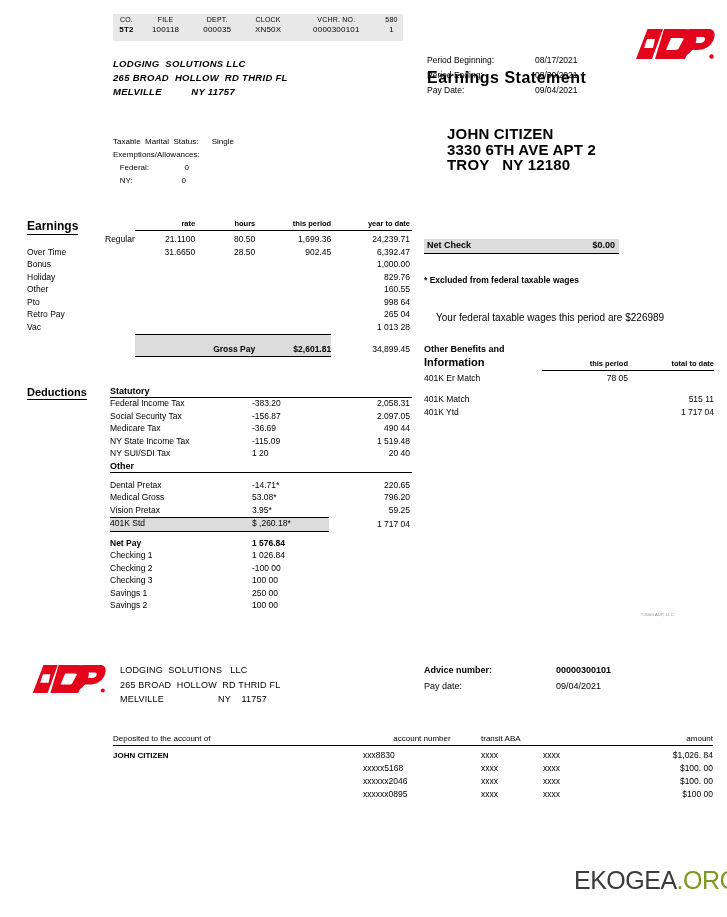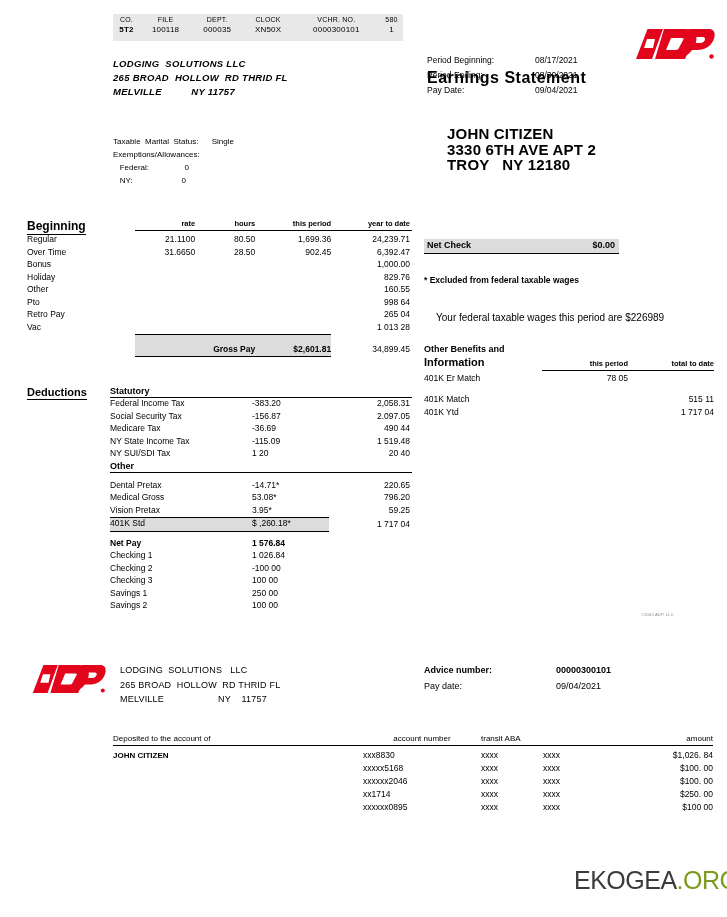--- a/index.html
+++ b/index.html
@@ -128,21 +128,21 @@
   .etbl .c-ytd { width: 81px; text-align: right; padding-right: 2px; }
   .etbl thead td {
     font-size: 7.5px; font-weight: bold;
     padding-bottom: 2px;
   }
   .etbl thead td.c-rate,
   .etbl thead td.c-hours,
   .etbl thead td.c-this { border-bottom: 1.2px solid #000; }
   .etbl thead td.c-ytd { border-bottom: 1.2px solid #000; }
   .etbl thead td.c-desc { border-bottom: none; }
-  .etbl tbody tr:first-child td { padding-top: 3px; }
+  .etbl tbody tr:first-child td { padding-top: 3px; text-align: right; }
 
   .row-gross td { padding-top: 9px; }
   .row-gross .shade {
     background: #dcdcdc;
     font-weight: bold;
     border-top: 1.4px solid #000;
     border-bottom: 1.4px solid #000;
   }
 
   
@@ -343,21 +343,21 @@
         <path d="M56 3 L76 3 C82 3 83 9 80 15 C77 21 71 24 64 24 L56 24 L52 33 L40 33 Z M62 11 L60 17 L67 17 C70 17 72 15 72 13 C72 11.6 71 11 69 11 Z"></path>
         <circle cx="78.5" cy="30.5" r="2.2"></circle>
       </g>
     </svg>
   </div>
 
   <div class="employee"><span>JOHN CITIZEN</span>
 <span>3330 6TH AVE APT 2</span>
 <span>TROY   NY 12180</span></div>
 
-  <div class="sec-earnings">Beginning</div>
+  <div class="sec-earnings">Earnings</div>
 
   <table class="etbl">
     <thead>
       <tr>
         <td class="c-desc"></td>
         <td class="c-rate">rate</td>
         <td class="c-hours">hours</td>
         <td class="c-this">this  period</td>
         <td class="c-ytd">year  to  date</td>
       </tr>
@@ -620,27 +620,20 @@
       </tr>
       <tr>
         <td class="c-name"></td>
         <td class="c-acct">xxxxxx2046</td>
         <td class="c-transit">xxxx</td>
         <td class="c-aba">xxxx</td>
         <td class="c-amt">$100. 00</td>
       </tr>
       <tr>
         <td class="c-name"></td>
-        <td class="c-acct">xx1714</td>
-        <td class="c-transit">xxxx</td>
-        <td class="c-aba">xxxx</td>
-        <td class="c-amt">$250. 00</td>
-      </tr>
-      <tr>
-        <td class="c-name"></td>
         <td class="c-acct">xxxxxx0895</td>
         <td class="c-transit">xxxx</td>
         <td class="c-aba">xxxx</td>
         <td class="c-amt">$100  00</td>
       </tr>
     </tbody>
   </table>
 
   <div class="watermark"><span class="dark">EKOGEA</span><span class="green">.ORG</span></div>
 

